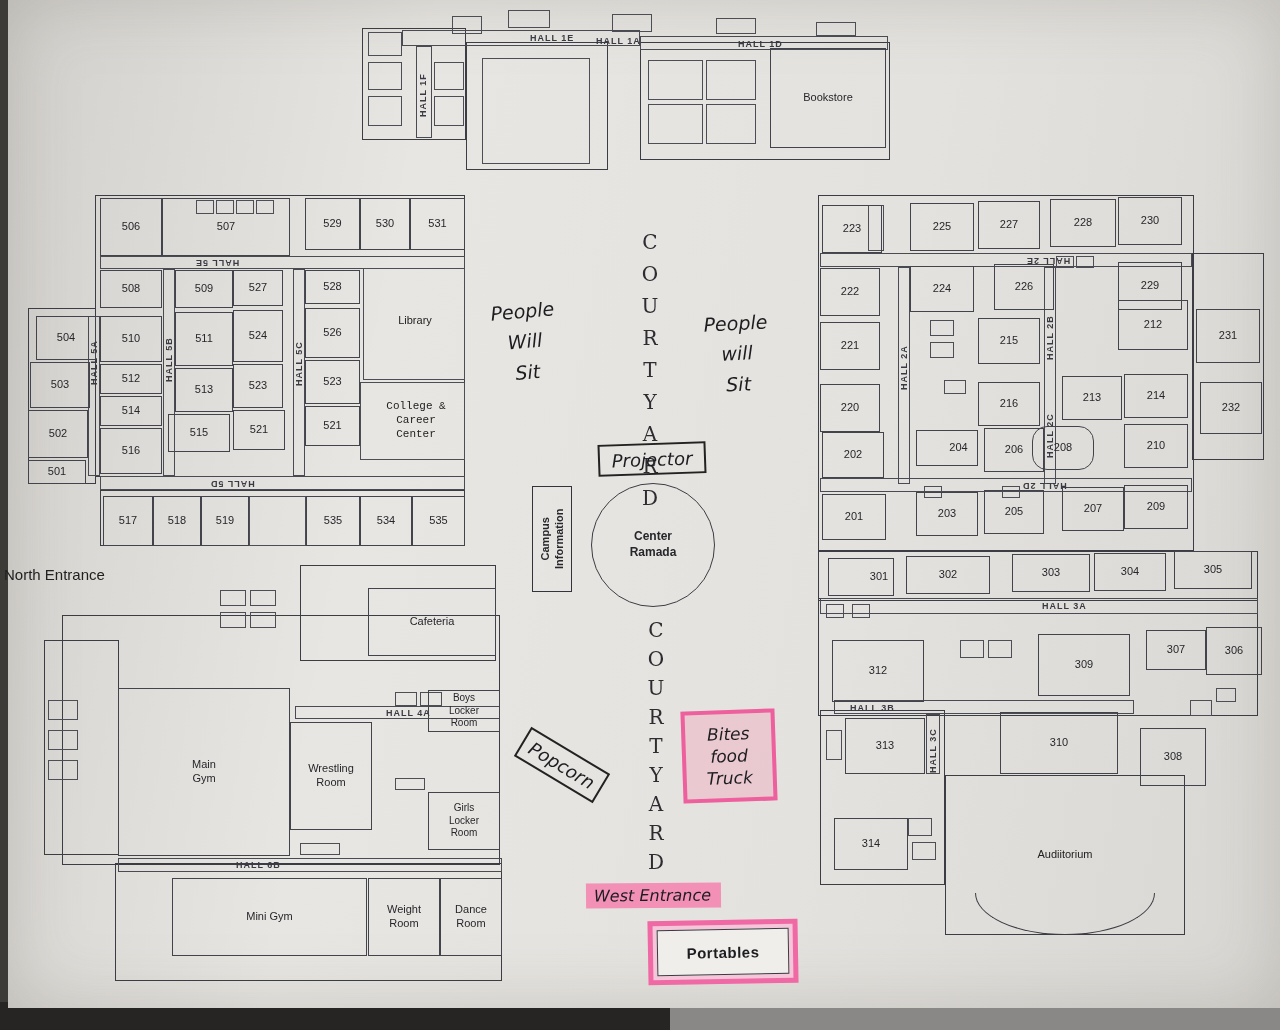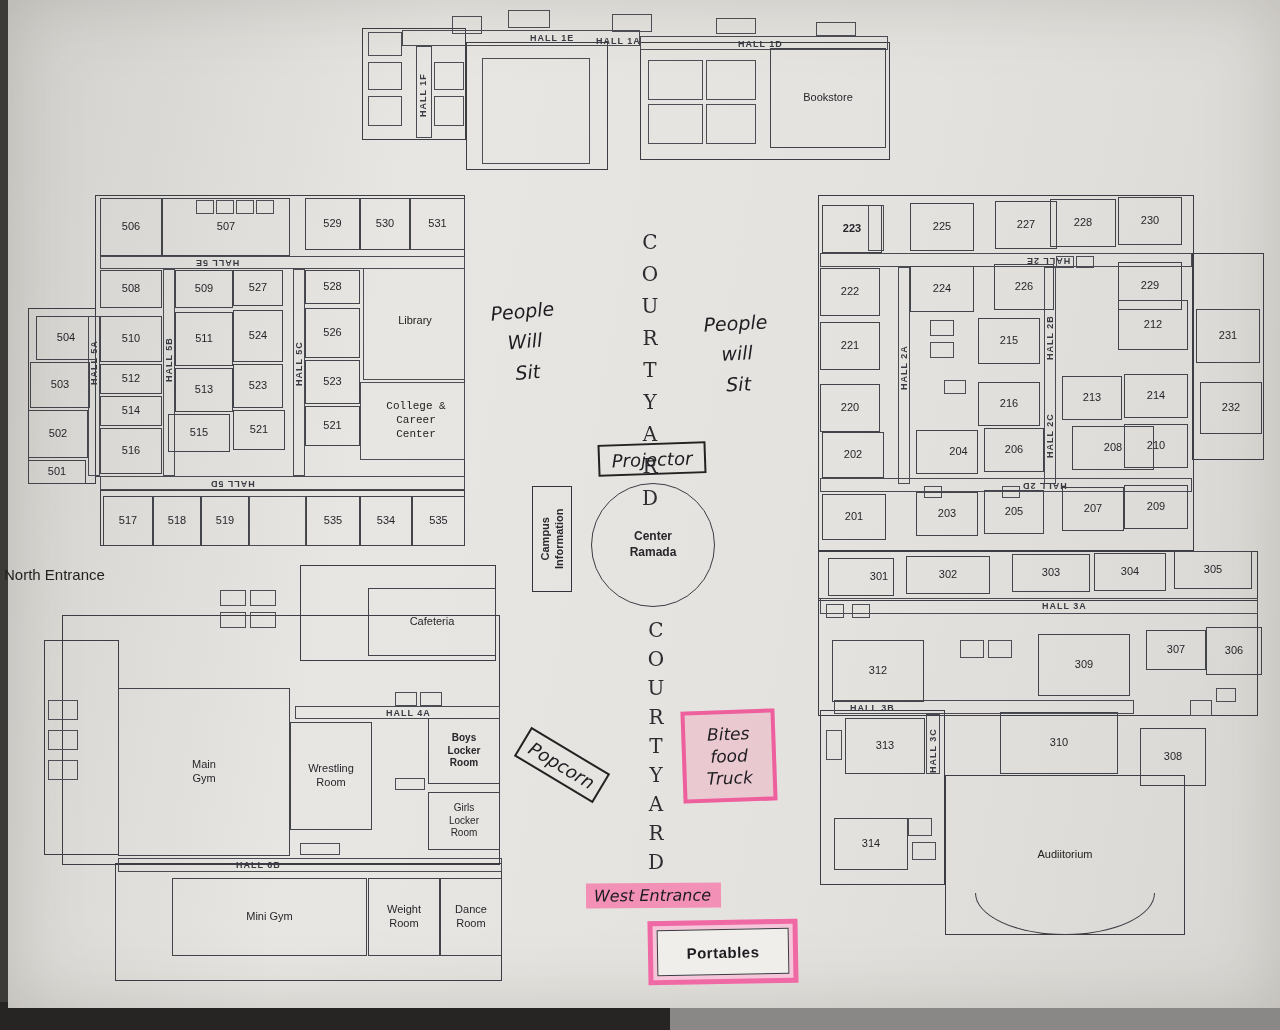--- a/index.html
+++ b/index.html
@@ -165,42 +165,42 @@
 <div class="corridor" style="left:820px;top:478px;width:372px;height:14px;"></div>
 <div class="box" style="left:868px;top:205px;width:16px;height:46px;"></div>
 <div class="box" style="left:930px;top:320px;width:24px;height:16px;"></div>
 <div class="box" style="left:930px;top:342px;width:24px;height:16px;"></div>
 <div class="box" style="left:944px;top:380px;width:22px;height:14px;"></div>
 <div class="box" style="left:1056px;top:256px;width:18px;height:12px;"></div>
 <div class="box" style="left:1076px;top:256px;width:18px;height:12px;"></div>
 <div class="box" style="left:924px;top:486px;width:18px;height:12px;"></div>
 <div class="box" style="left:1002px;top:486px;width:18px;height:12px;"></div>
 
-<div class="room" style="left:822px;top:205px;width:60px;height:48px;font-weight:bold;">223</div>
+<div class="room" style="left:822px;top:205px;width:60px;height:48px;">223</div>
 <div class="room" style="left:910px;top:203px;width:64px;height:48px;">225</div>
-<div class="room" style="left:978px;top:201px;width:62px;height:48px;margin-left:17px;">227</div>
+<div class="room" style="left:978px;top:201px;width:62px;height:48px;">227</div>
 <div class="room" style="left:1050px;top:199px;width:66px;height:48px;">228</div>
 <div class="room" style="left:1118px;top:197px;width:64px;height:48px;">230</div>
 <div class="room" style="left:820px;top:268px;width:60px;height:48px;">222</div>
 <div class="room" style="left:910px;top:266px;width:64px;height:46px;">224</div>
 <div class="room" style="left:978px;top:264px;width:60px;height:46px;margin-left:16px;">226</div>
 <div class="room" style="left:1118px;top:262px;width:64px;height:48px;">229</div>
 <div class="room" style="left:1196px;top:284px;width:64px;height:54px;margin-top:25px;">231</div>
 <div class="room" style="left:820px;top:322px;width:60px;height:48px;">221</div>
 <div class="room" style="left:978px;top:318px;width:62px;height:46px;">215</div>
 <div class="room" style="left:1118px;top:300px;width:70px;height:50px;">212</div>
 <div class="room" style="left:820px;top:384px;width:60px;height:48px;">220</div>
 <div class="room" style="left:978px;top:382px;width:62px;height:44px;">216</div>
 <div class="room" style="left:1062px;top:376px;width:60px;height:44px;">213</div>
 <div class="room" style="left:1124px;top:374px;width:64px;height:44px;">214</div>
 <div class="room" style="left:1200px;top:382px;width:62px;height:52px;">232</div>
 <div class="room" style="left:822px;top:432px;width:62px;height:46px;">202</div>
-<div class="room" style="left:916px;top:430px;width:62px;height:44px;padding-left:23px;">204</div>
+<div class="room" style="left:916px;top:430px;width:62px;height:36px;padding-left:23px;">204</div>
 <div class="room" style="left:984px;top:428px;width:60px;height:44px;">206</div>
-<div class="room" style="left:1072px;top:426px;width:82px;height:44px;">208</div>
+<div class="room" style="left:1032px;top:426px;width:62px;height:44px;border-radius:15px;">208</div>
 <div class="room" style="left:1124px;top:424px;width:64px;height:44px;">210</div>
 <div class="room" style="left:822px;top:494px;width:64px;height:46px;">201</div>
 <div class="room" style="left:916px;top:492px;width:62px;height:44px;">203</div>
 <div class="room" style="left:984px;top:490px;width:60px;height:44px;">205</div>
 <div class="room" style="left:1062px;top:487px;width:62px;height:44px;">207</div>
 <div class="room" style="left:1124px;top:485px;width:64px;height:44px;">209</div>
 
 <div class="hlabel flip" style="left:1026px;top:256px;">HALL 2E</div>
 <div class="vlabel" style="left:899px;top:330px;height:60px;">HALL 2A</div>
 <div class="vlabel" style="left:1045px;top:300px;height:60px;">HALL 2B</div>
@@ -260,21 +260,21 @@
 <div class="box" style="left:300px;top:843px;width:40px;height:12px;"></div>
 <div class="box" style="left:48px;top:700px;width:30px;height:20px;"></div>
 <div class="box" style="left:48px;top:730px;width:30px;height:20px;"></div>
 <div class="box" style="left:48px;top:760px;width:30px;height:20px;"></div>
 
 <div class="room" style="left:368px;top:588px;width:128px;height:68px;">Cafeteria</div>
 <div class="room" style="left:118px;top:688px;width:172px;height:168px;">Main
 Gym</div>
 <div class="room" style="left:290px;top:722px;width:82px;height:108px;">Wrestling
 Room</div>
-<div class="room" style="left:428px;top:718px;width:72px;height:66px;font-size:10px;font-weight:bold;">Boys
+<div class="room" style="left:428px;top:690px;width:72px;height:42px;font-size:10px;">Boys
 Locker
 Room</div>
 <div class="room" style="left:428px;top:792px;width:72px;height:58px;font-size:10px;">Girls
 Locker
 Room</div>
 <div class="room" style="left:172px;top:878px;width:195px;height:78px;">Mini Gym</div>
 <div class="room" style="left:368px;top:878px;width:72px;height:78px;">Weight
 Room</div>
 <div class="room" style="left:440px;top:878px;width:62px;height:78px;">Dance
 Room</div>

